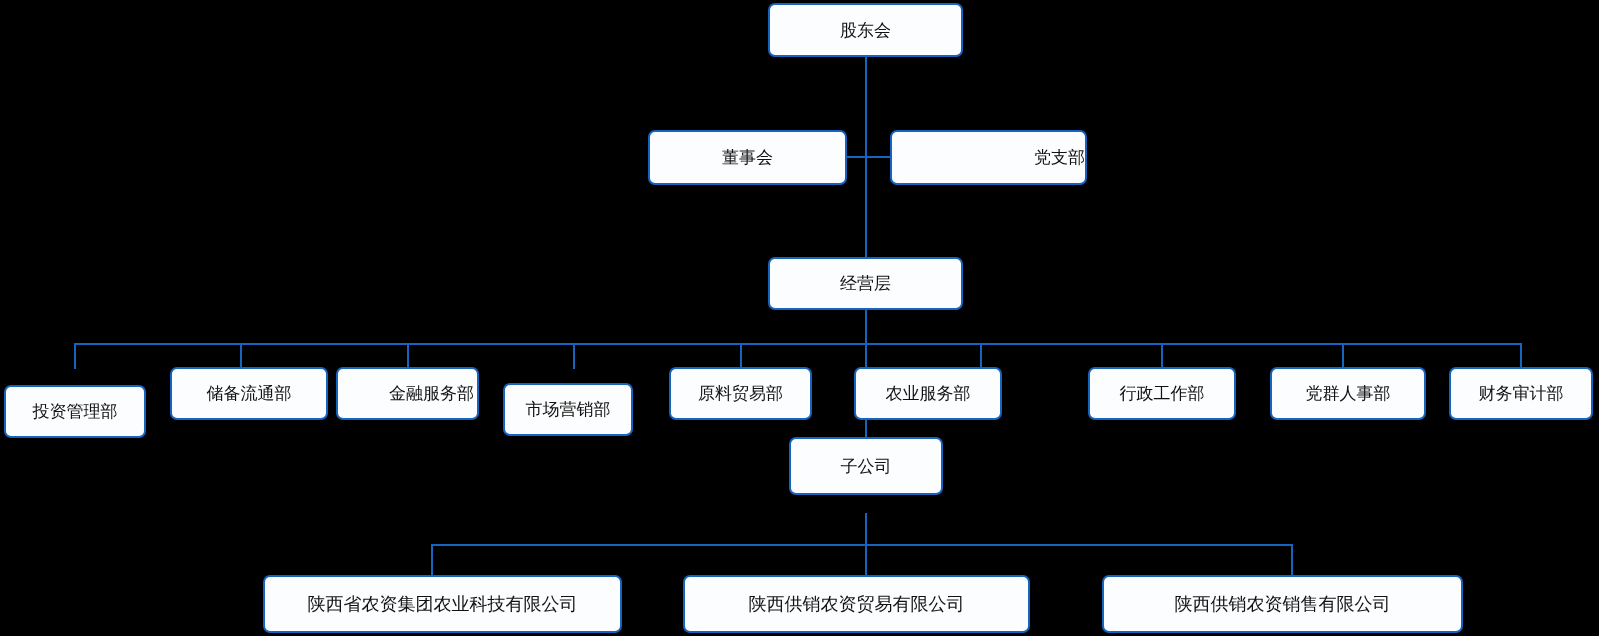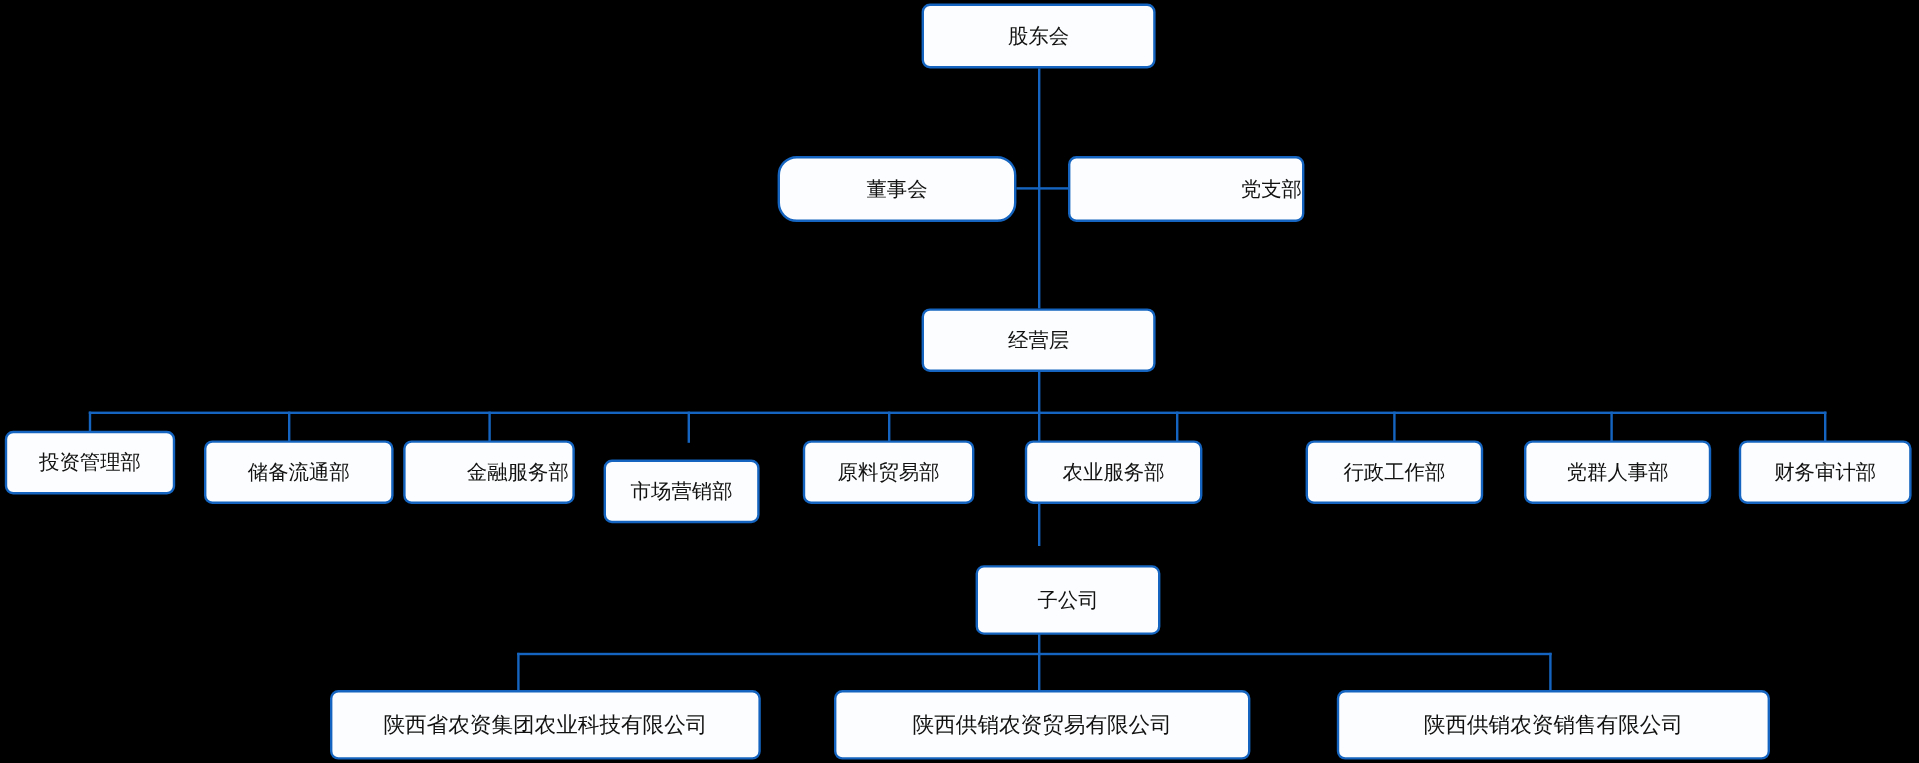--- a/index.html
+++ b/index.html
@@ -17,40 +17,40 @@
     background: #fcfdfe;
     border: 2px solid #1565c0;
     border-radius: 7px;
     display: flex;
     align-items: center;
     justify-content: center;
     color: #111111;
     font-size: 17px;
     white-space: nowrap;
   }
-  .node.sub { font-size: 18px; margin-left: 12px; }
+  .node.sub { font-size: 18px; }
   .line { position: absolute; background: #1565c0; }
 
   
   .p-shareholders { left: 768px; top: 3px;   width: 195px; height: 54px; }
-  .p-board        { left: 648px; top: 130px; width: 199px; height: 55px; border-radius: 16px; }
+  .p-board        { left: 648px; top: 130px; width: 199px; height: 55px; }
   .p-party        { left: 890px; top: 130px; width: 197px; height: 55px; justify-content: flex-end; }
   .p-mgmt         { left: 768px; top: 257px; width: 195px; height: 53px; }
 
-  .p-dept0 { left: 4px;    top: 359px; width: 142px; height: 53px; }
+  .p-dept0 { left: 4px;    top: 385px; width: 142px; height: 53px; }
   .p-dept1 { left: 170px;  top: 367px; width: 158px; height: 53px; }
   .p-dept2 { left: 336px;  top: 367px; width: 143px; height: 53px; padding-left: 48px; }
   .p-dept3 { left: 503px;  top: 383px; width: 130px; height: 53px; }
   .p-dept4 { left: 669px;  top: 367px; width: 143px; height: 53px; justify-content: center; }
   .p-dept5 { left: 854px;  top: 367px; width: 148px; height: 53px; }
   .p-dept6 { left: 1088px; top: 367px; width: 148px; height: 53px; }
   .p-dept7 { left: 1270px; top: 367px; width: 156px; height: 53px; }
   .p-dept8 { left: 1449px; top: 367px; width: 144px; height: 53px; }
 
-  .p-subsid  { left: 789px;  top: 471px; width: 154px; height: 58px; margin-left: 24px; }
+  .p-subsid  { left: 789px;  top: 437px; width: 154px; height: 58px; }
   .p-sub0    { left: 263px;  top: 575px; width: 359px; height: 58px; }
   .p-sub1    { left: 683px;  top: 575px; width: 347px; height: 58px; }
   .p-sub2    { left: 1102px; top: 575px; width: 361px; height: 58px; }
 
   
   .l-trunk-top    { left: 865px; top: 57px;  width: 2px;    height: 200px; }
   .l-row2-h       { left: 847px; top: 156px; width: 43px;   height: 2px; }
   .l-trunk-mgmt   { left: 865px; top: 310px; width: 2px;    height: 35px; }
   .l-bus-depts    { left: 74px;  top: 343px; width: 1448px; height: 2px; }
   .l-drop-d0 { left: 74px;   top: 343px; width: 2px; height: 26px; }

